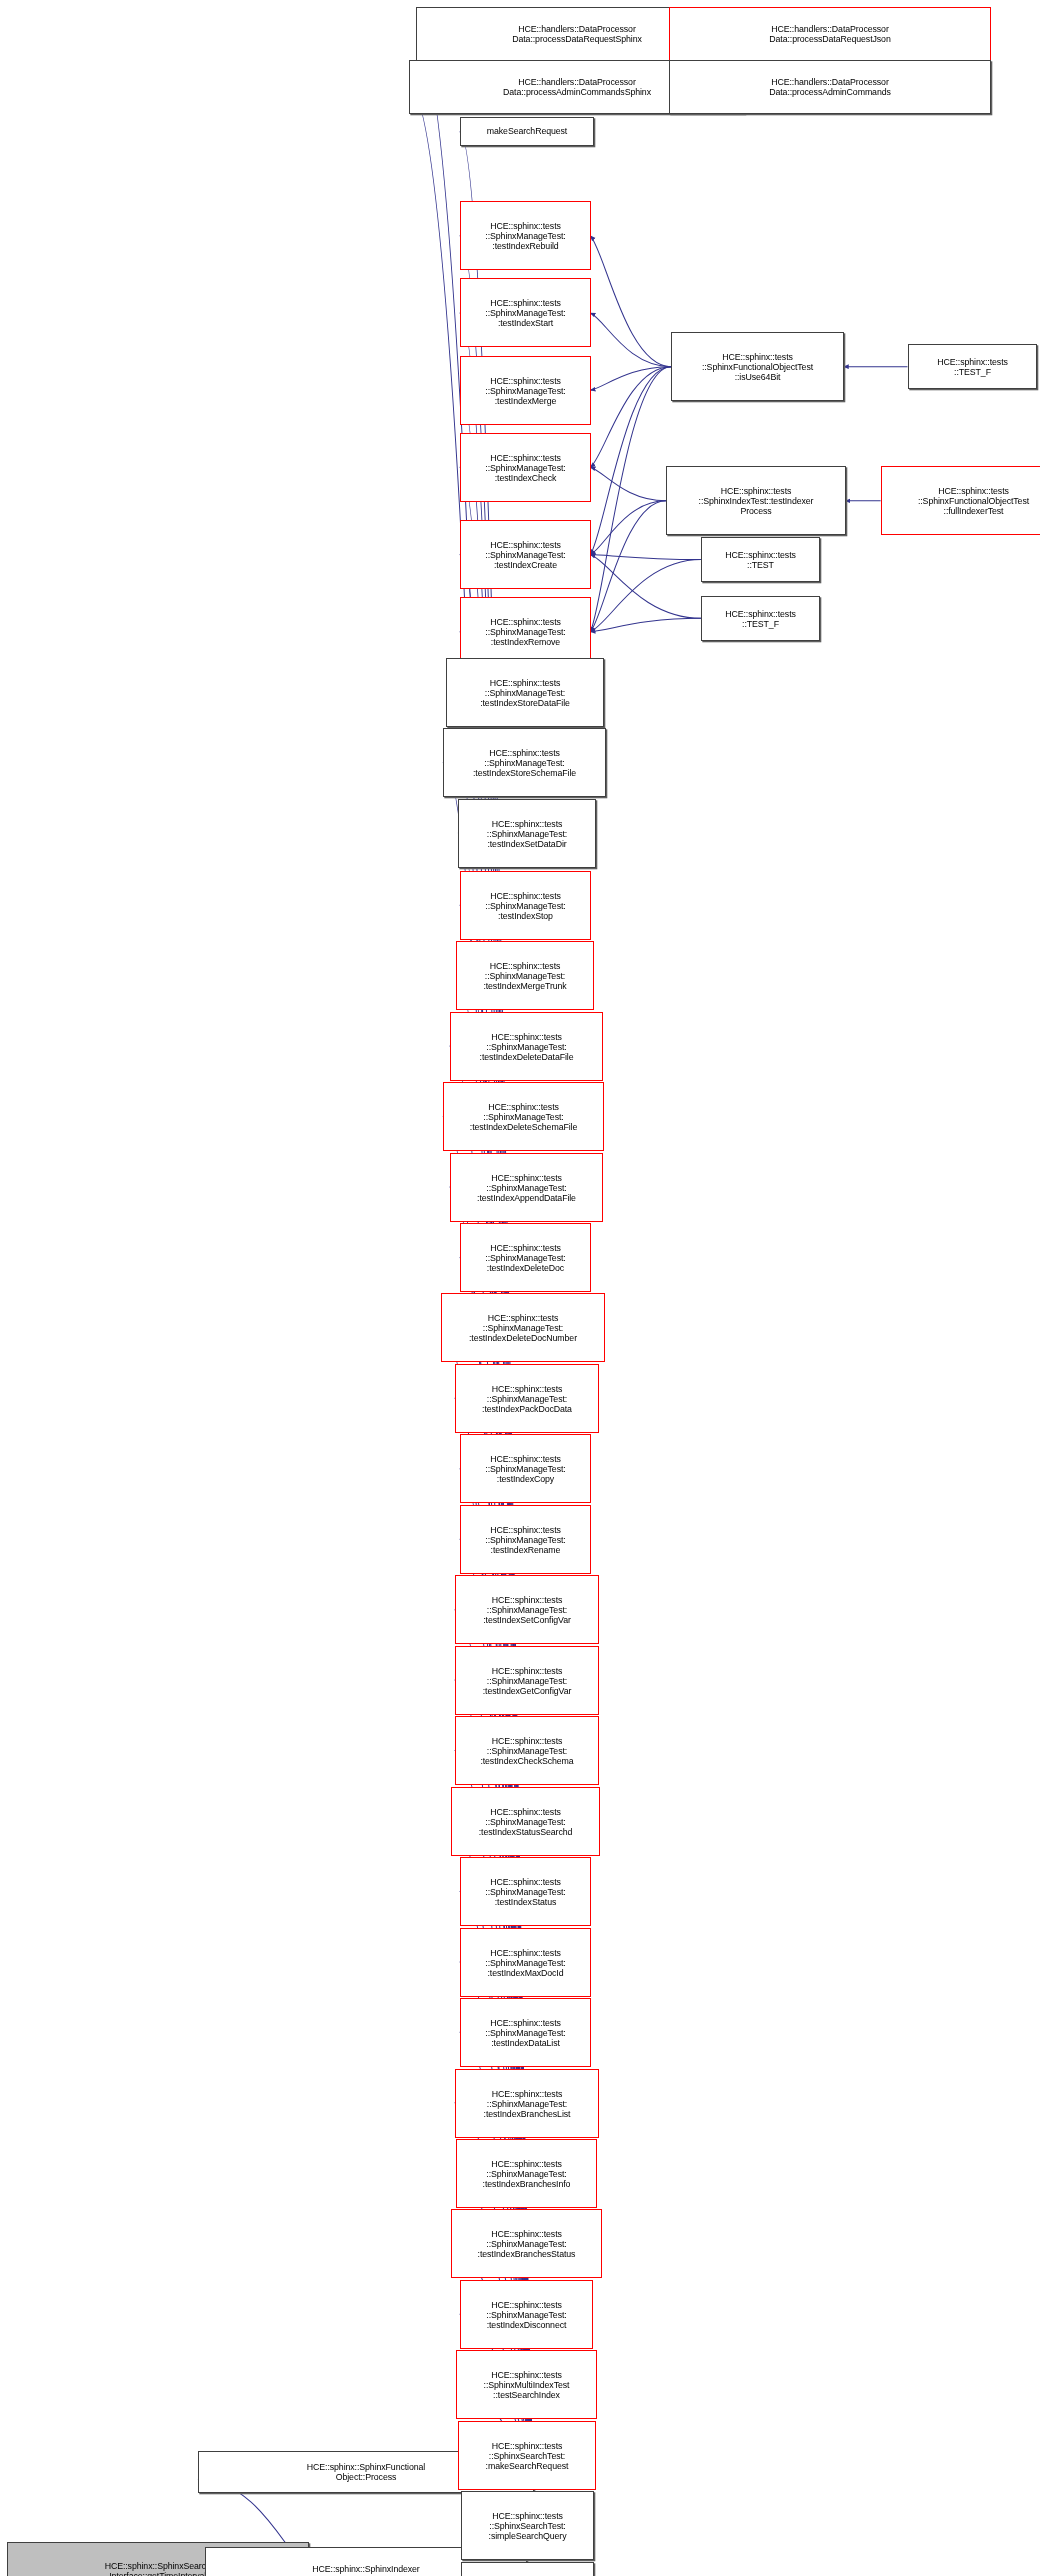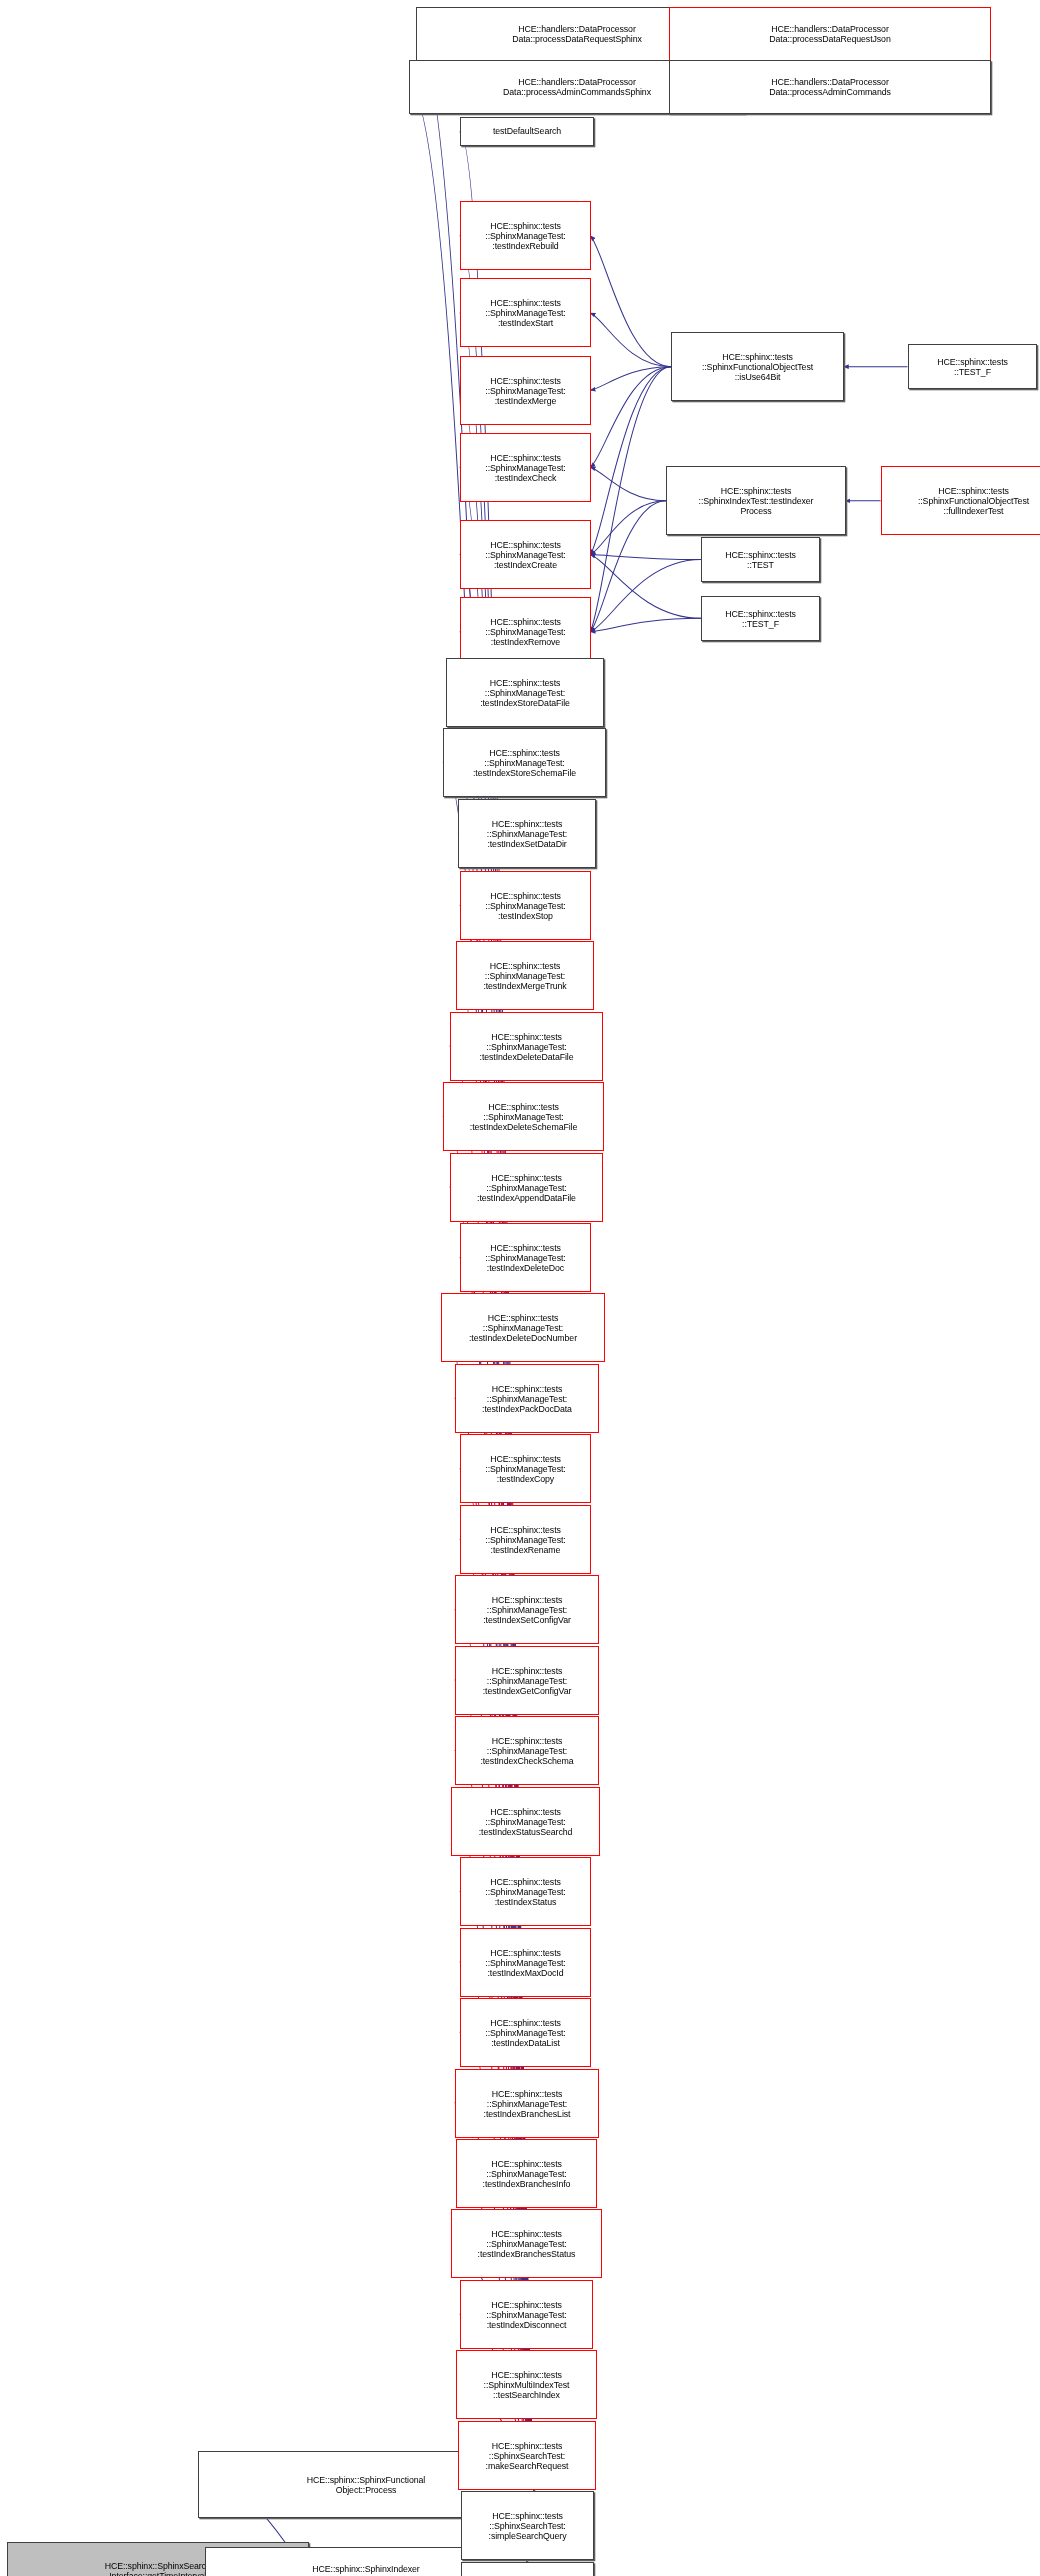--- a/index.html
+++ b/index.html
@@ -125,33 +125,33 @@
         <path d="M1050,597 C1026.9,597 1015.56,597 1008,597" fill="none" stroke="#33348e" stroke-width="1.2" marker-end="url(#arrowhead)"></path>
         <path d="M836,667 C763.4,667 727.76,661.72 704,661" fill="none" stroke="#33348e" stroke-width="1.2" marker-end="url(#arrowhead)"></path>
         <path d="M836,667 C763.4,667 727.76,742.68 704,753" fill="none" stroke="#33348e" stroke-width="1.2" marker-end="url(#arrowhead)"></path>
         <path d="M836,737 C763.4,737 727.76,670.12 704,661" fill="none" stroke="#33348e" stroke-width="1.2" marker-end="url(#arrowhead)"></path>
         <path d="M836,737 C763.4,737 727.76,751.08 704,753" fill="none" stroke="#33348e" stroke-width="1.2" marker-end="url(#arrowhead)"></path>
       </g>
   </svg>
   <div id="node-layer">
       <div class="node root" style="left: 6.7px; top: 2542px; width: 302px; height: 57px;"><span>HCE::sphinx::SphinxSearch
 Interface::getTimeInterval</span></div>
-      <div class="node" style="left: 198px; top: 2451px; width: 336px; height: 67px;"><span>HCE::sphinx::SphinxFunctional
+      <div class="node" style="left: 198px; top: 2451px; width: 336px; height: 42px;"><span>HCE::sphinx::SphinxFunctional
 Object::Process</span></div>
       <div class="node" style="left: 205px; top: 2547px; width: 322px; height: 54px;"><span>HCE::sphinx::SphinxIndexer
 ::Process</span></div>
       <div class="node" style="left: 416px; top: 6.7px; width: 322px; height: 54px;"><span>HCE::handlers::DataProcessor
 Data::processDataRequestSphinx</span></div>
       <div class="node red" style="left: 669px; top: 6.7px; width: 322px; height: 54px;"><span>HCE::handlers::DataProcessor
 Data::processDataRequestJson</span></div>
       <div class="node" style="left: 409px; top: 60px; width: 336px; height: 54px;"><span>HCE::handlers::DataProcessor
 Data::processAdminCommandsSphinx</span></div>
       <div class="node" style="left: 669px; top: 60px; width: 322px; height: 54px;"><span>HCE::handlers::DataProcessor
 Data::processAdminCommands</span></div>
-      <div class="node" style="left: 460px; top: 117px; width: 134px; height: 28.5px;"><span>testDefaultSearch</span></div>
+      <div class="node" style="left: 460px; top: 117px; width: 134px; height: 28.5px;"><span>makeSearchRequest</span></div>
       <div class="node red" style="left: 460px; top: 201px; width: 131px; height: 69px;"><span>HCE::sphinx::tests
 ::SphinxManageTest:
 :testIndexRebuild</span></div>
       <div class="node red" style="left: 460px; top: 278px; width: 131px; height: 69px;"><span>HCE::sphinx::tests
 ::SphinxManageTest:
 :testIndexStart</span></div>
       <div class="node red" style="left: 460px; top: 356px; width: 131px; height: 69px;"><span>HCE::sphinx::tests
 ::SphinxManageTest:
 :testIndexMerge</span></div>
       <div class="node red" style="left: 460px; top: 433px; width: 131px; height: 69px;"><span>HCE::sphinx::tests

